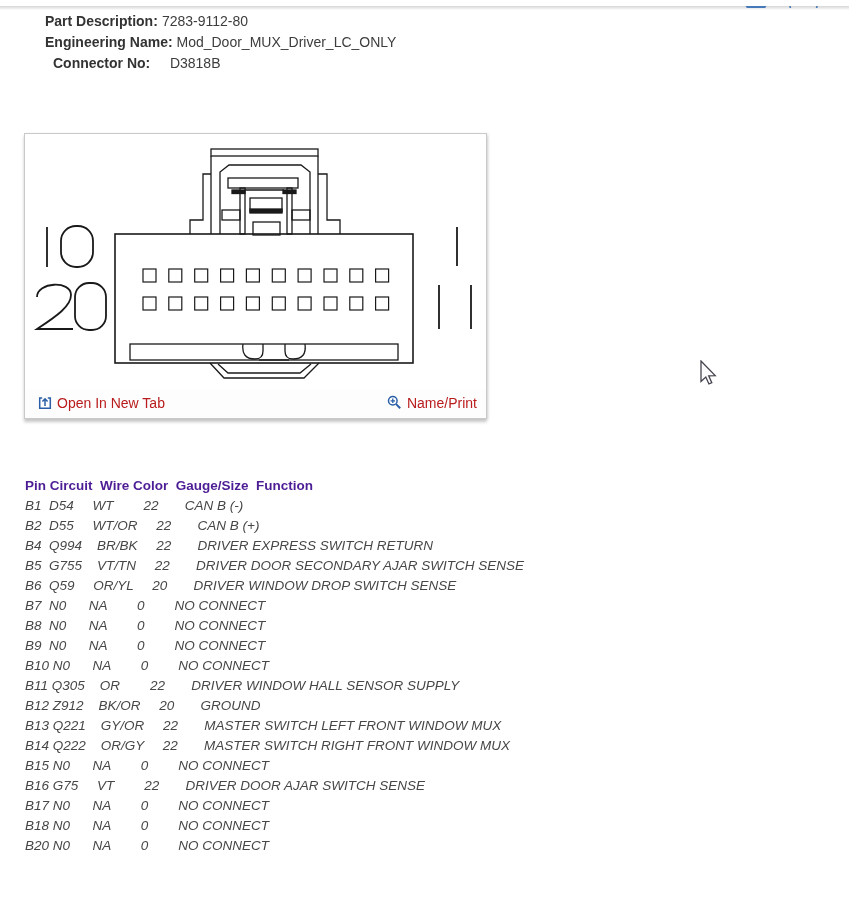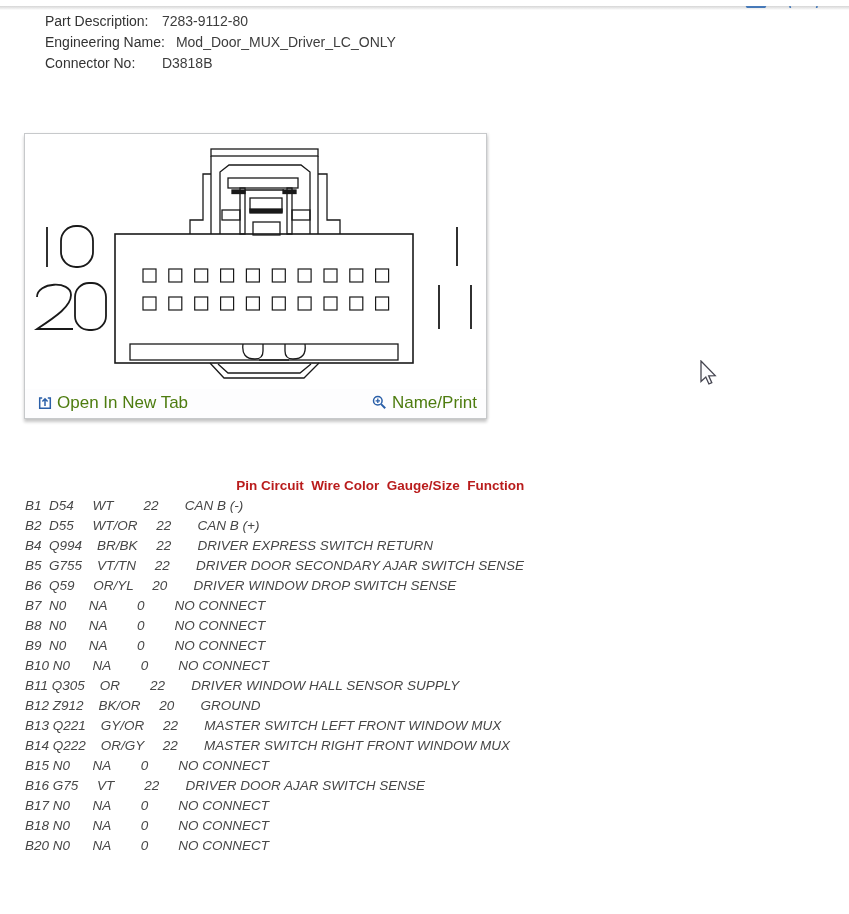--- a/index.html
+++ b/index.html
@@ -8,41 +8,41 @@
     font-family:"Liberation Sans",sans-serif;color:#3d3d3d;
   }
   
   .top-divider{position:absolute;left:0;top:6px;width:849px;height:4px;
     background:linear-gradient(to bottom,#d6d6d6,#f1f1f1 70%,#ffffff);}
   .top-icons{position:absolute;left:730px;top:0;width:119px;height:8px;overflow:hidden;}
 
   
   .header-block{position:absolute;left:25px;top:11px;}
   .hrow{font-size:14px;line-height:21px;white-space:pre;}
-  .hrow .hlabel{font-weight:normal;color:#333;display:inline-block;padding-left:20px;}
+  .hrow .hlabel{font-weight:bold;color:#333;display:inline-block;padding-left:20px;}
   .hrow:nth-child(1) .hlabel{min-width:113px;}
   .hrow:nth-child(2) .hlabel{min-width:127px;}
-  .hrow:nth-child(3) .hlabel{min-width:113px;}
+  .hrow:nth-child(3) .hlabel{min-width:113px;margin-left:8px;}
   .hrow:nth-child(4) .hlabel{min-width:90px;}
   .hrow .hvalue{color:#3d3d3d;}
 
   
   .image-card{position:absolute;left:24px;top:133px;width:461px;background:#fff;
     border:1px solid #c7c9cb;
     box-shadow:0 3px 3px rgba(0,0,0,.22), 2px 0 2px rgba(0,0,0,.06);}
   .diagram-area{width:461px;height:255px;position:relative;background:#fff;}
   .card-footer{height:27px;display:flex;align-items:center;justify-content:space-between;
     padding:0 9px 2px 13px;background:#fdfdfe;}
-  .card-link{display:flex;align-items:center;gap:5px;font-size:17px;
-    color:#4d7c0f;text-decoration:none;cursor:pointer;}
+  .card-link{display:flex;align-items:center;gap:5px;font-size:14px;
+    color:#b91c1c;text-decoration:none;cursor:pointer;}
   .card-link svg{display:block;}
 
   
   .pin-table{position:absolute;left:25px;top:476px;font-size:13.5px;line-height:20px;color:#474747;}
-  .pt-header{font-weight:bold;color:#b91c1c;white-space:pre;text-align:right;}
+  .pt-header{font-weight:bold;color:#4c1d95;white-space:pre;}
   .prow{white-space:pre;font-style:italic;}
 
   
   .cursor{position:absolute;left:700px;top:360px;pointer-events:none;}
 </style>
 </head>
 <body>
 
 <div class="top-divider"></div>
 <div class="top-icons">

